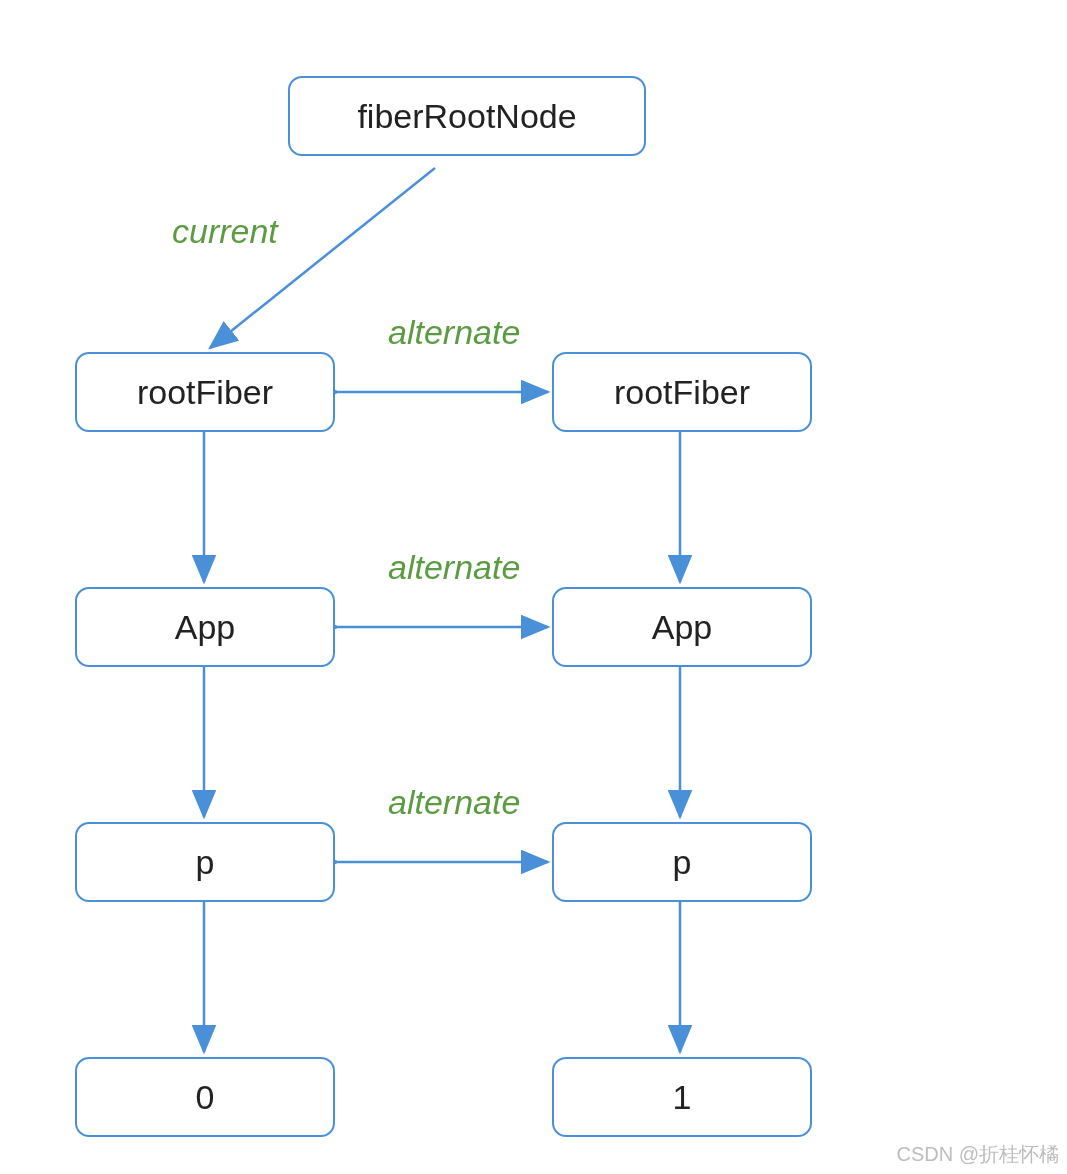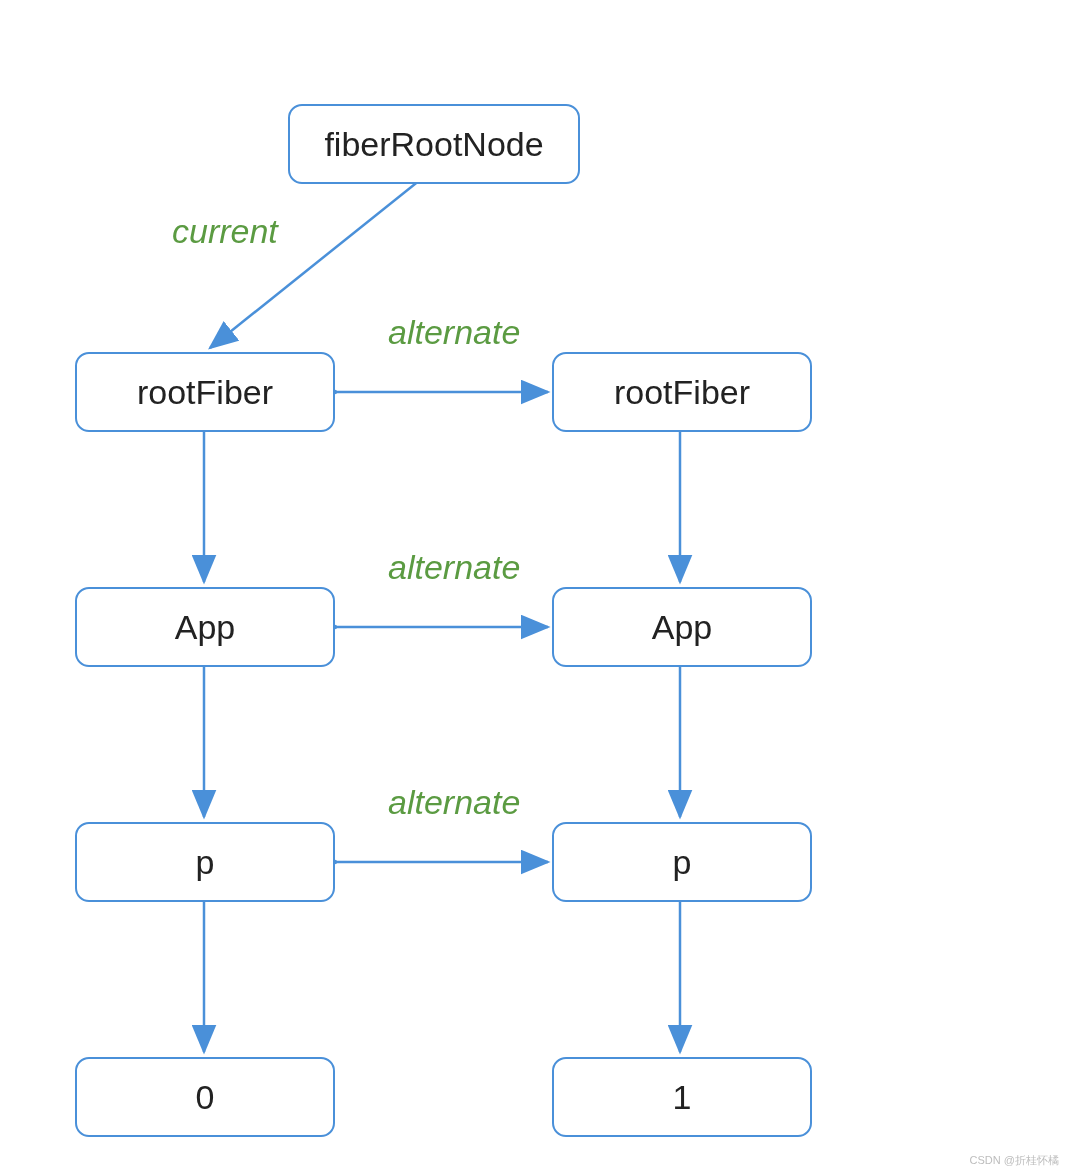--- a/index.html
+++ b/index.html
@@ -34,21 +34,21 @@
       top: 0;
       left: 0;
       width: 1067px;
       height: 1174px;
       pointer-events: none;
     }
     .watermark {
       position: absolute;
       right: 8px;
       bottom: 6px;
-      font-size: 11px;
+      font-size: 20px;
       color: #bdbdbd;
       font-family: sans-serif;
     }
   </style>
 </head>
 <body>
 
 <svg class="connector">
   <defs>
     <marker id="arrowhead" markerWidth="12" markerHeight="10" refX="11" refY="5" orient="auto">
@@ -70,21 +70,21 @@
 
   <line x1="680" y1="667" x2="680" y2="817" stroke="#4a90d9" stroke-width="2.5" marker-end="url(#arrowhead)"></line>
 
   <line x1="338" y1="862" x2="548" y2="862" stroke="#4a90d9" stroke-width="2.5" marker-start="url(#arrowhead)" marker-end="url(#arrowhead)"></line>
 
   <line x1="204" y1="902" x2="204" y2="1052" stroke="#4a90d9" stroke-width="2.5" marker-end="url(#arrowhead)"></line>
 
   <line x1="680" y1="902" x2="680" y2="1052" stroke="#4a90d9" stroke-width="2.5" marker-end="url(#arrowhead)"></line>
 </svg>
 
-<div class="node" style="left:288px; top:104px; width:292px; height:80px;">
+<div class="node" style="left:288px; top:76px; width:358px; height:80px;">
   <span>fiberRootNode</span>
 </div>
 
 <div class="node" style="left:75px; top:352px; width:260px; height:80px;">
   <span>rootFiber</span>
 </div>
 <div class="node" style="left:552px; top:352px; width:260px; height:80px;">
   <span>rootFiber</span>
 </div>
 

